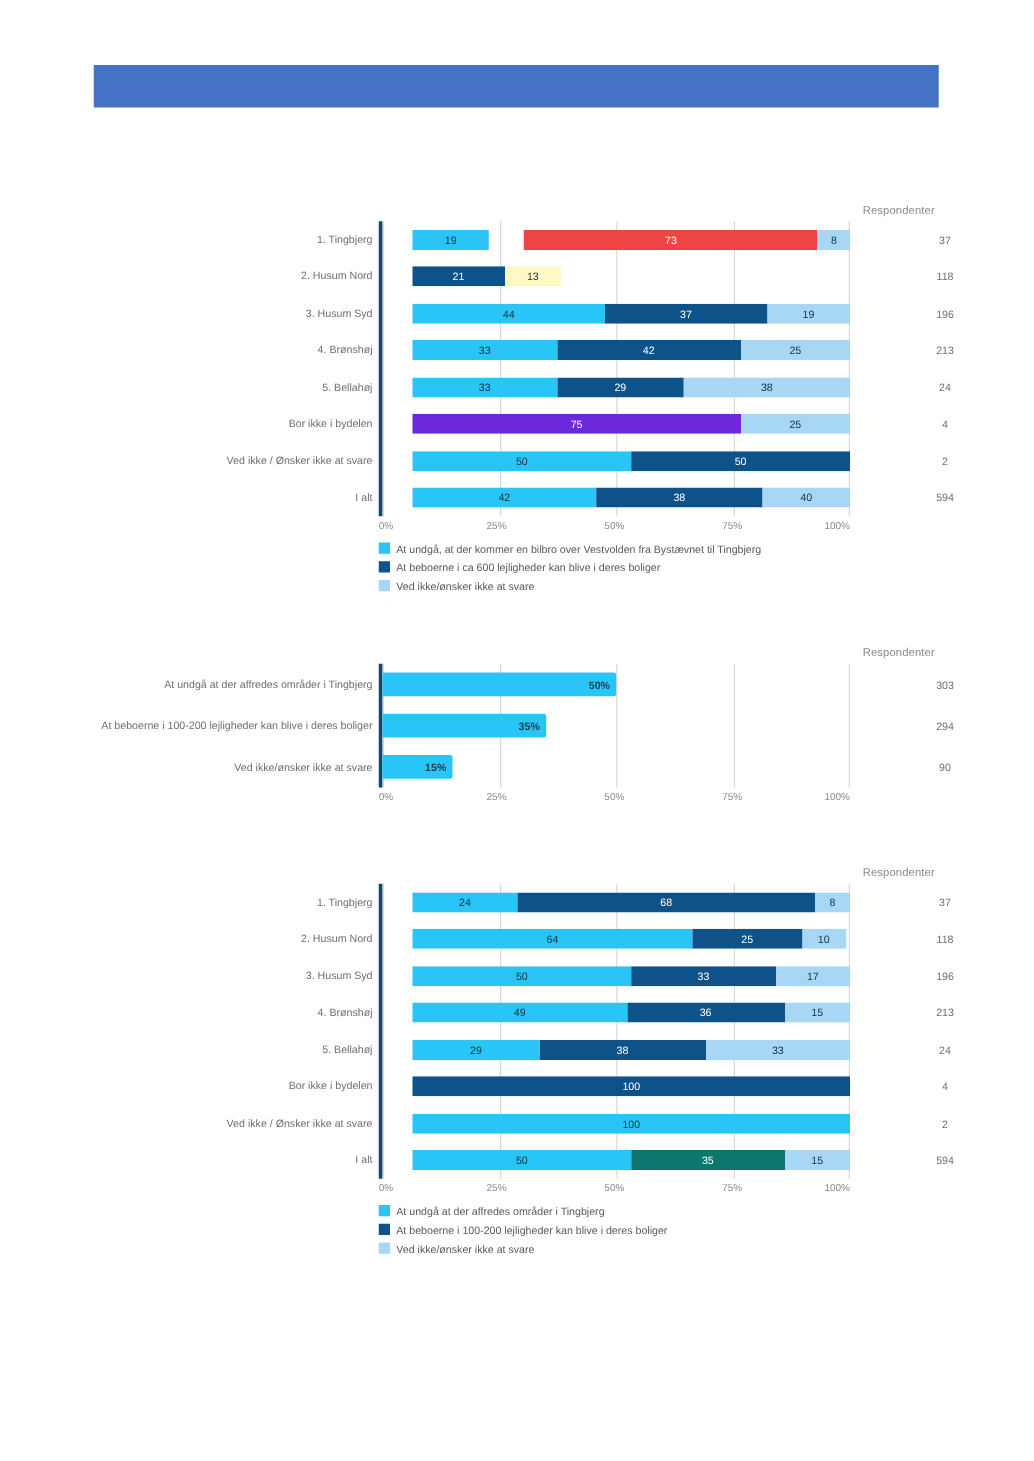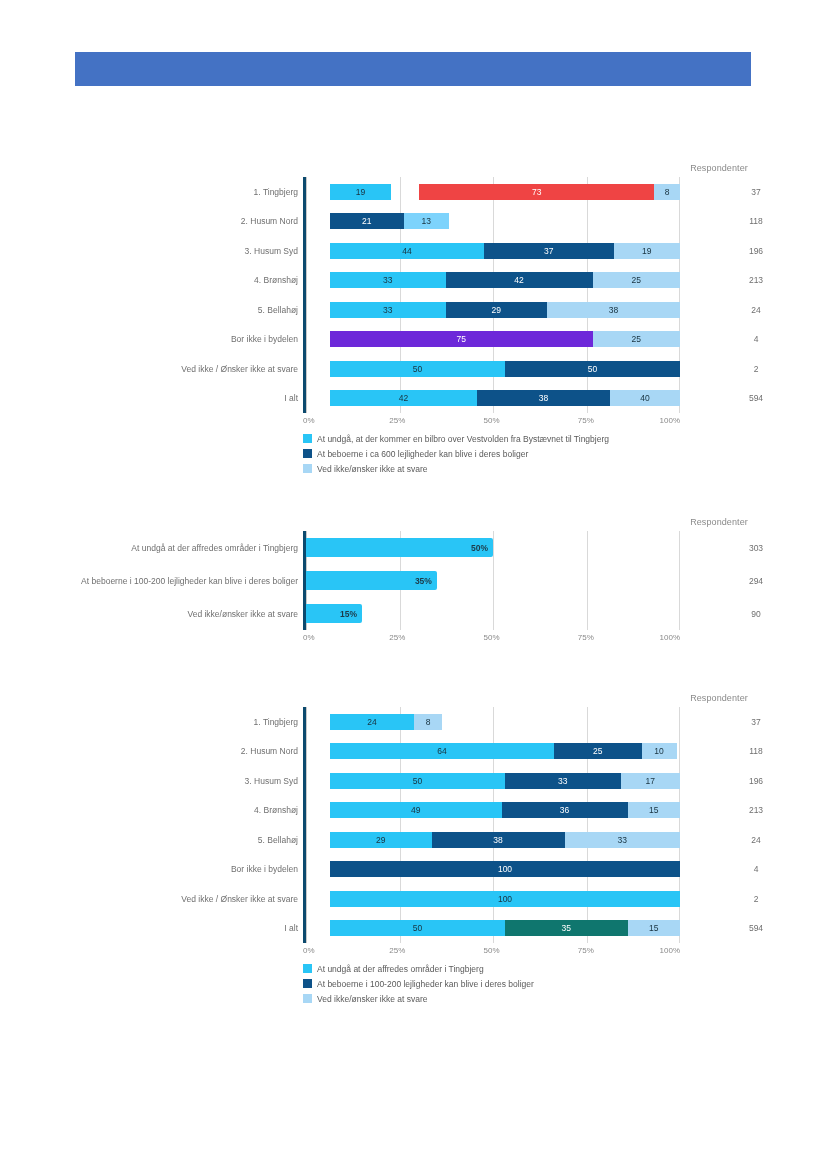--- a/index.html
+++ b/index.html
@@ -167,21 +167,21 @@
               <div class="seg c0" style="background: rgb(41, 197, 246); width: 19%;">19</div>
               <div class="seg c1" style="background: #ef4444; width: 73%; margin-left: 28px;">73</div>
               <div class="seg c2" style="background: rgb(168, 215, 245); width: 8%;">8</div>
             </div>
             <div class="row-resp">37</div>
           </div>
           <div class="row" style="height: 29.5px;">
             <div class="row-label">2. Husum Nord</div>
             <div class="bar" style="height: 16px; top: 6.75px;">
               <div class="seg c1" style="background: rgb(13, 82, 137); width: 21%;">21</div>
-              <div class="seg c2" style="background: #7dd3fc; width: 13%;">13</div>
+              <div class="seg c2" style="background: #fef9c3; width: 13%;">13</div>
             </div>
             <div class="row-resp">118</div>
           </div>
           <div class="row" style="height: 29.5px;">
             <div class="row-label">3. Husum Syd</div>
             <div class="bar" style="height: 16px; top: 6.75px;">
               <div class="seg c0" style="background: rgb(41, 197, 246); width: 44%;">44</div>
               <div class="seg c1" style="background: rgb(13, 82, 137); width: 37%;">37</div>
               <div class="seg c2" style="background: rgb(168, 215, 245); width: 19%;">19</div>
             </div>
@@ -300,20 +300,21 @@
           <i class="g25"></i>
           <i class="g50"></i>
           <i class="g75"></i>
           <i class="g100"></i>
       </div>
       <div class="rows" id="rows3">
           <div class="row" style="height: 29.5px;">
             <div class="row-label">1. Tingbjerg</div>
             <div class="bar" style="height: 16px; top: 6.75px;">
               <div class="seg c0" style="background: rgb(41, 197, 246); width: 24%;">24</div>
+              <div class="seg c1" style="background: rgb(13, 82, 137); width: 68%;">68</div>
               <div class="seg c2" style="background: rgb(168, 215, 245); width: 8%;">8</div>
             </div>
             <div class="row-resp">37</div>
           </div>
           <div class="row" style="height: 29.5px;">
             <div class="row-label">2. Husum Nord</div>
             <div class="bar" style="height: 16px; top: 6.75px;">
               <div class="seg c0" style="background: rgb(41, 197, 246); width: 64%;">64</div>
               <div class="seg c1" style="background: rgb(13, 82, 137); width: 25%;">25</div>
               <div class="seg c2" style="background: rgb(168, 215, 245); width: 10%;">10</div>

